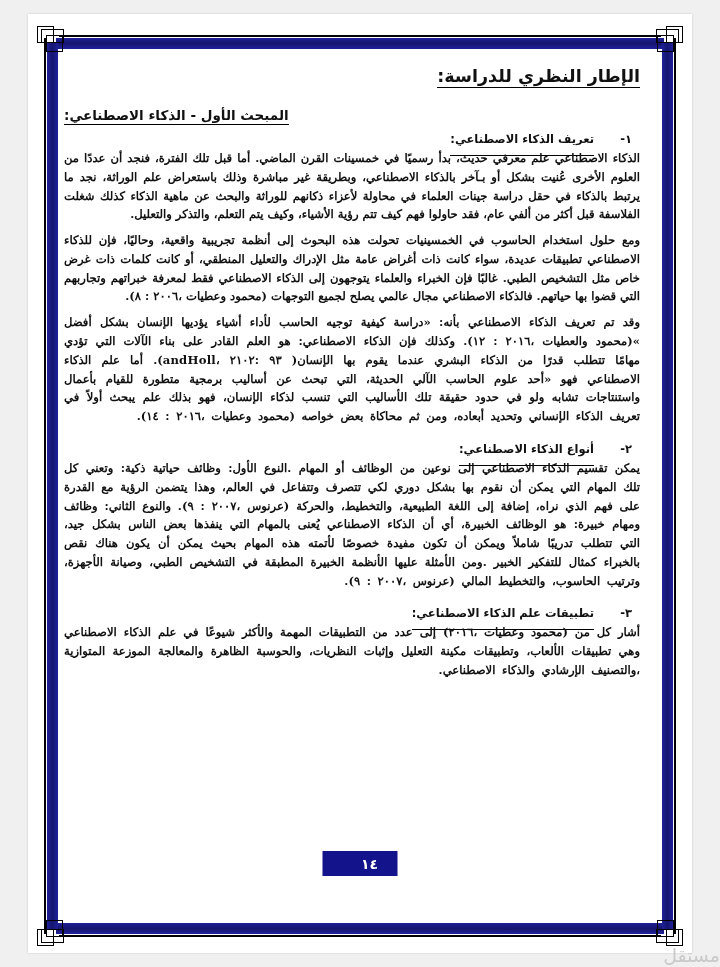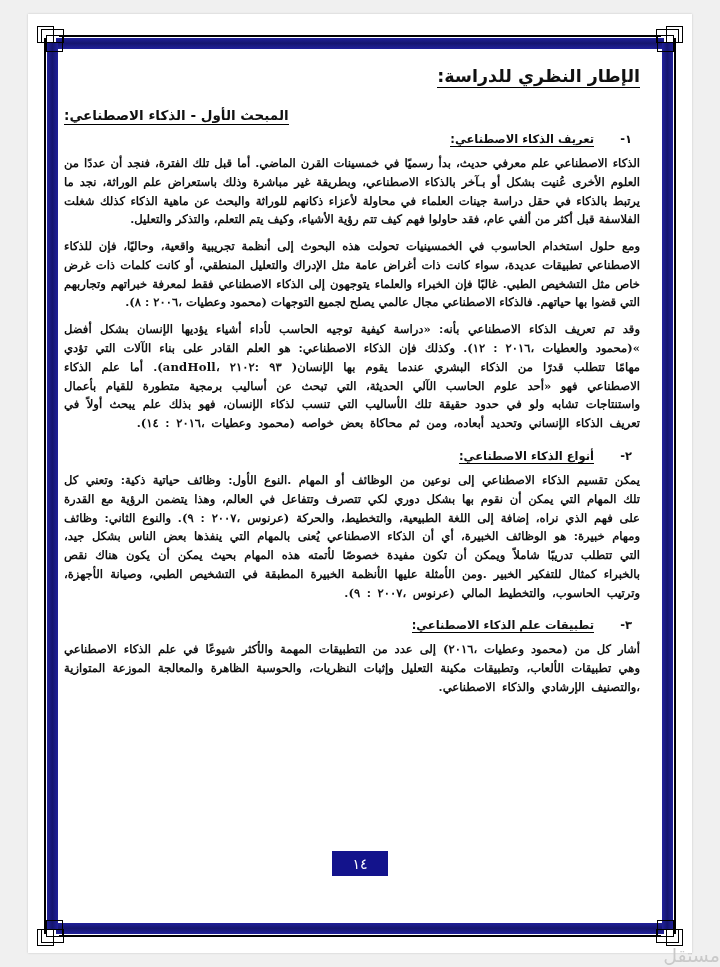--- a/index.html
+++ b/index.html
@@ -127,29 +127,29 @@
   }
   .num-heading .idx {
     display: inline-block;
     width: 26px;
     margin-right: -26px;
     padding-left: 8px;
     text-align: right;
   }
   .num-heading .txt {
     border-bottom: 1.4px solid #000;
-    padding-bottom: 0;
+    padding-bottom: 9px;
   }
 
   p.body {
     font-family: "DejaVu Serif", "Liberation Serif", serif;
     font-size: 11.6px;
     font-weight: bold;
     line-height: 1.62;
-    margin: 8px 0 7px 0;
+    margin: 2px 0 7px 0;
     text-align: justify;
     text-justify: inter-word;
     word-spacing: 0px;
   }
   p.body.spaced {
     word-spacing: 2.5px;
     letter-spacing: 0.25px;
   }
 
   .gap-sm { height: 9px; }
@@ -159,25 +159,26 @@
     position: absolute;
     left: 50%;
     transform: translateX(-50%);
     bottom: 77px;
     width: 56px;
     height: 25px;
     background: #13138c;
     color: #ffffff;
     font-family: "DejaVu Sans", sans-serif;
     font-size: 14px;
-    font-weight: normal;
+    font-weight: bold;
     display: flex;
     align-items: center;
     justify-content: center;
     letter-spacing: 1px;
+    padding-left: 19px;
   }
 
   
   .watermark {
     position: absolute;
     left: 0;
     right: 0;
     bottom: 2px;
     user-select: none;
     padding-left: 28px;

